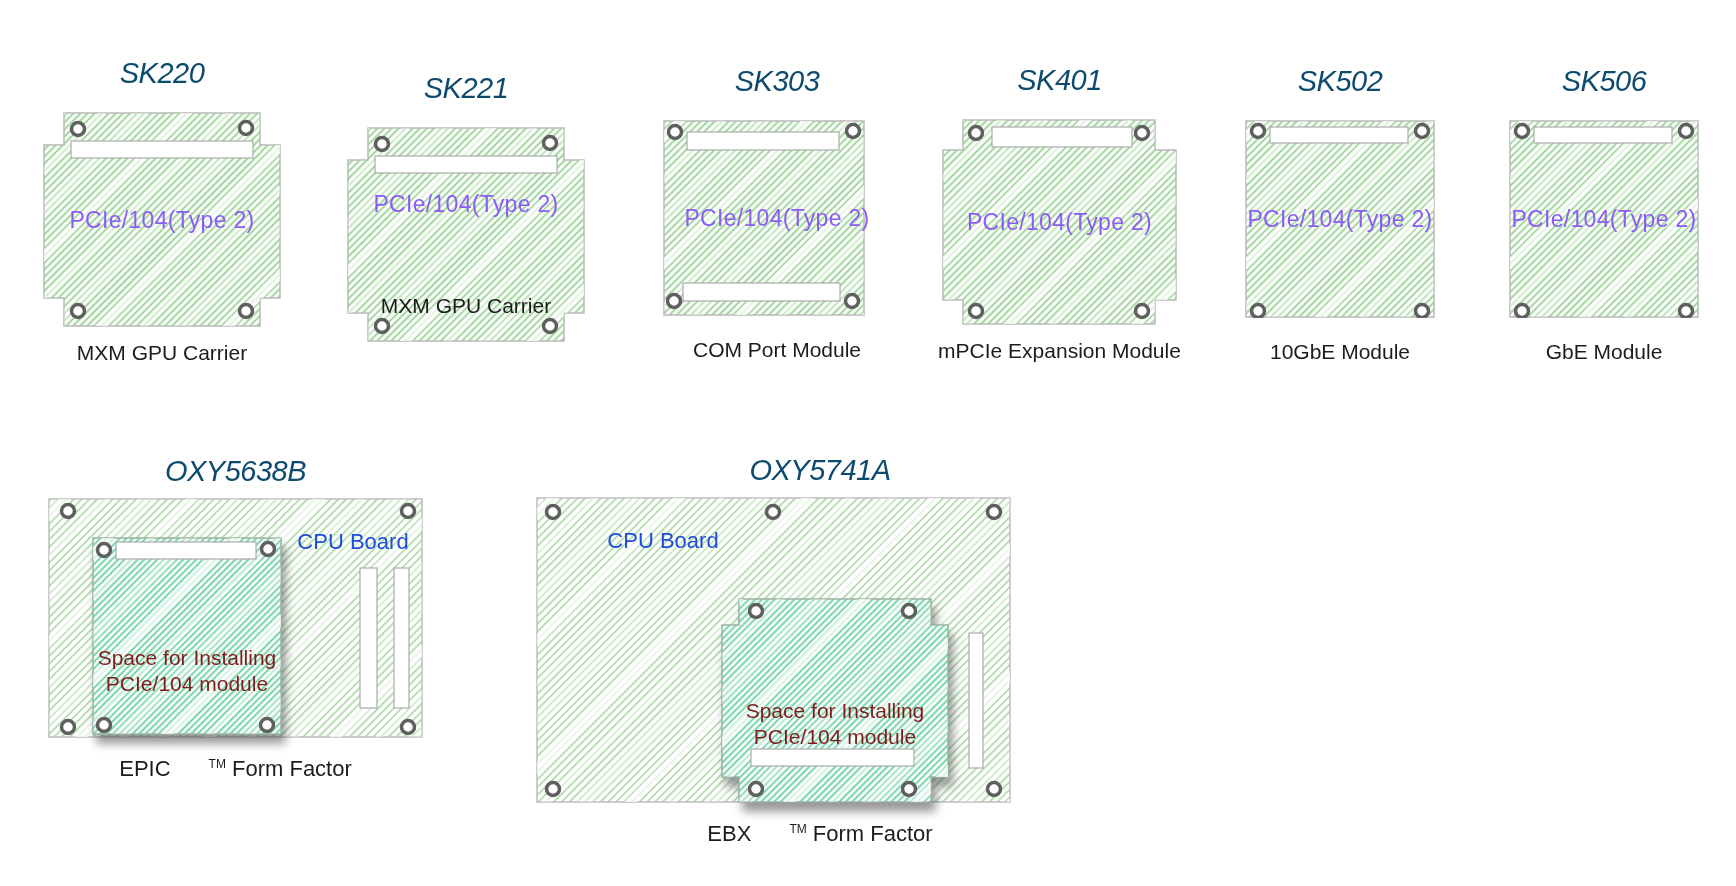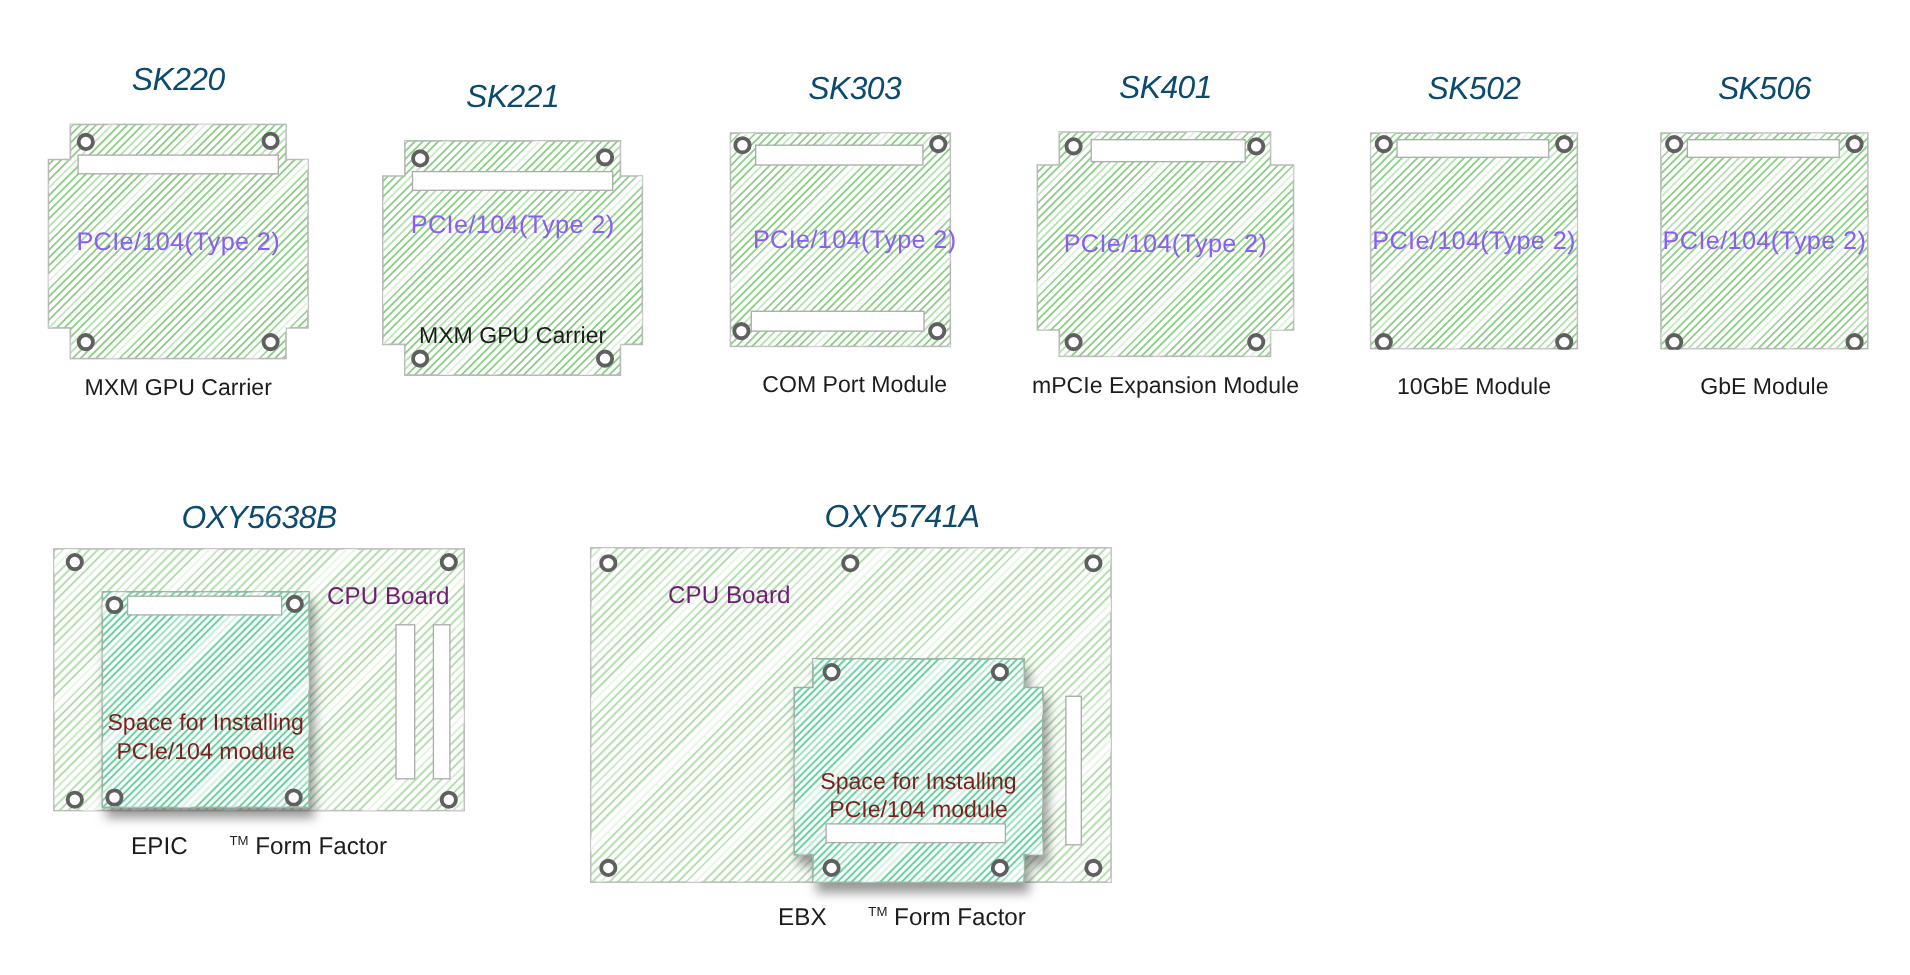--- a/index.html
+++ b/index.html
@@ -32,21 +32,21 @@
   .caption{
     position:absolute;left:50%;top:calc(100% + 14px);transform:translateX(-50%);
     font-size:21px;color:#1c1c1c;white-space:nowrap;
   }
   .caption-lower{top:calc(100% + 22px);}
   .carrier .caption{top:calc(100% + 18px);font-size:22px;}
   .caption sup{font-size:12px;line-height:0;margin-left:38px;}
   .caption .pre{white-space:pre;}
 
   .cpu-label{
-    position:absolute;font-size:22px;color:#701a75;white-space:nowrap;text-align:center;
+    position:absolute;font-size:22px;color:#1d4ed8;white-space:nowrap;text-align:center;
   }
   .overlay-module{position:absolute;}
   .overlay-module svg{filter:drop-shadow(4px 9px 5px rgba(70,70,70,0.55));}
   .module-label{
     position:absolute;left:0;right:0;text-align:center;
     font-size:21px;line-height:26px;color:#7f1d1d;white-space:nowrap;margin-top:34px;
   }
 
   
   .outline{fill:url(#hatchGreen);stroke:#b9b9b9;stroke-width:1.5;}

